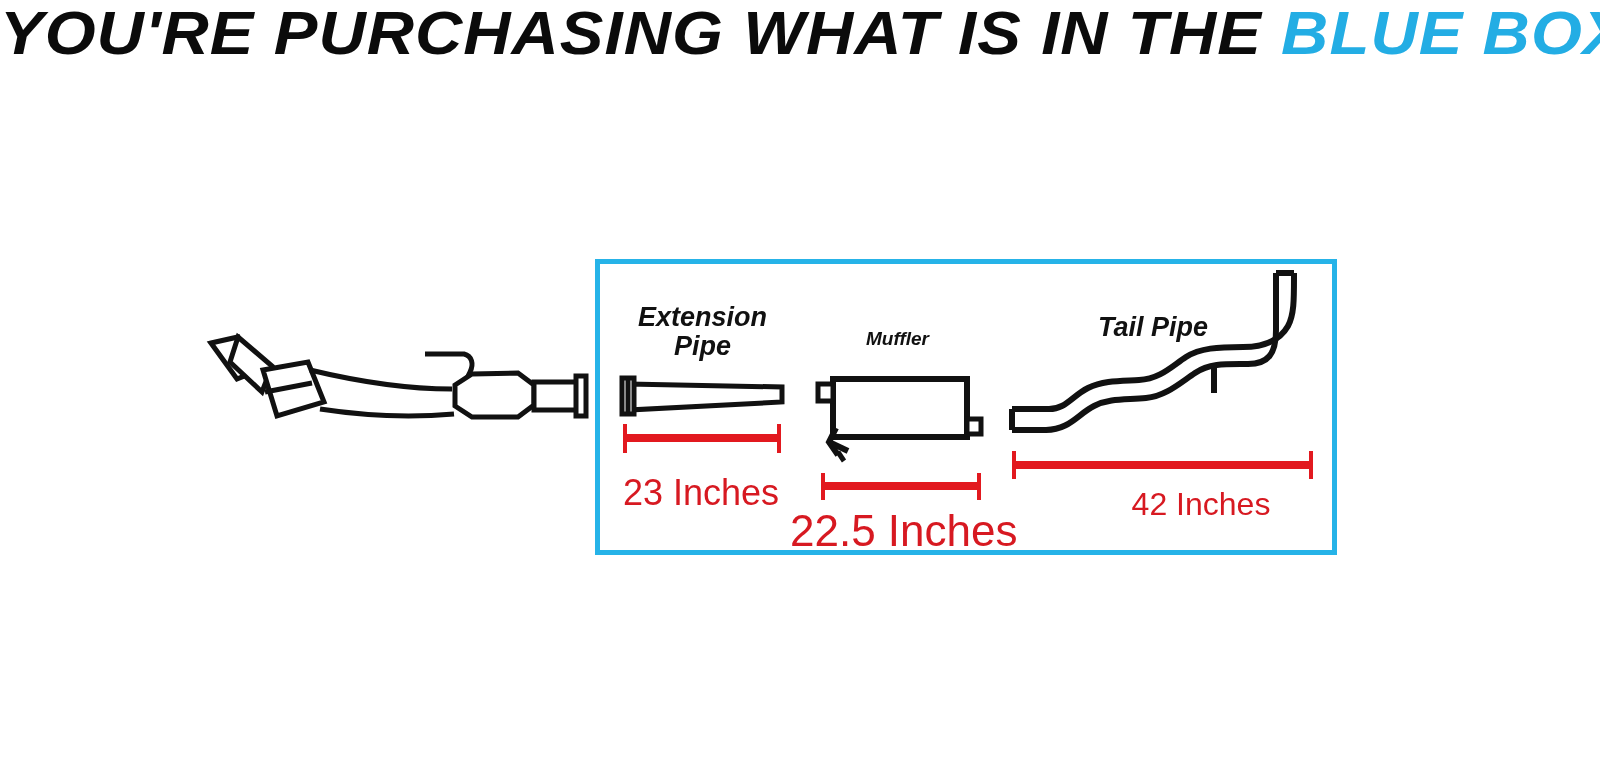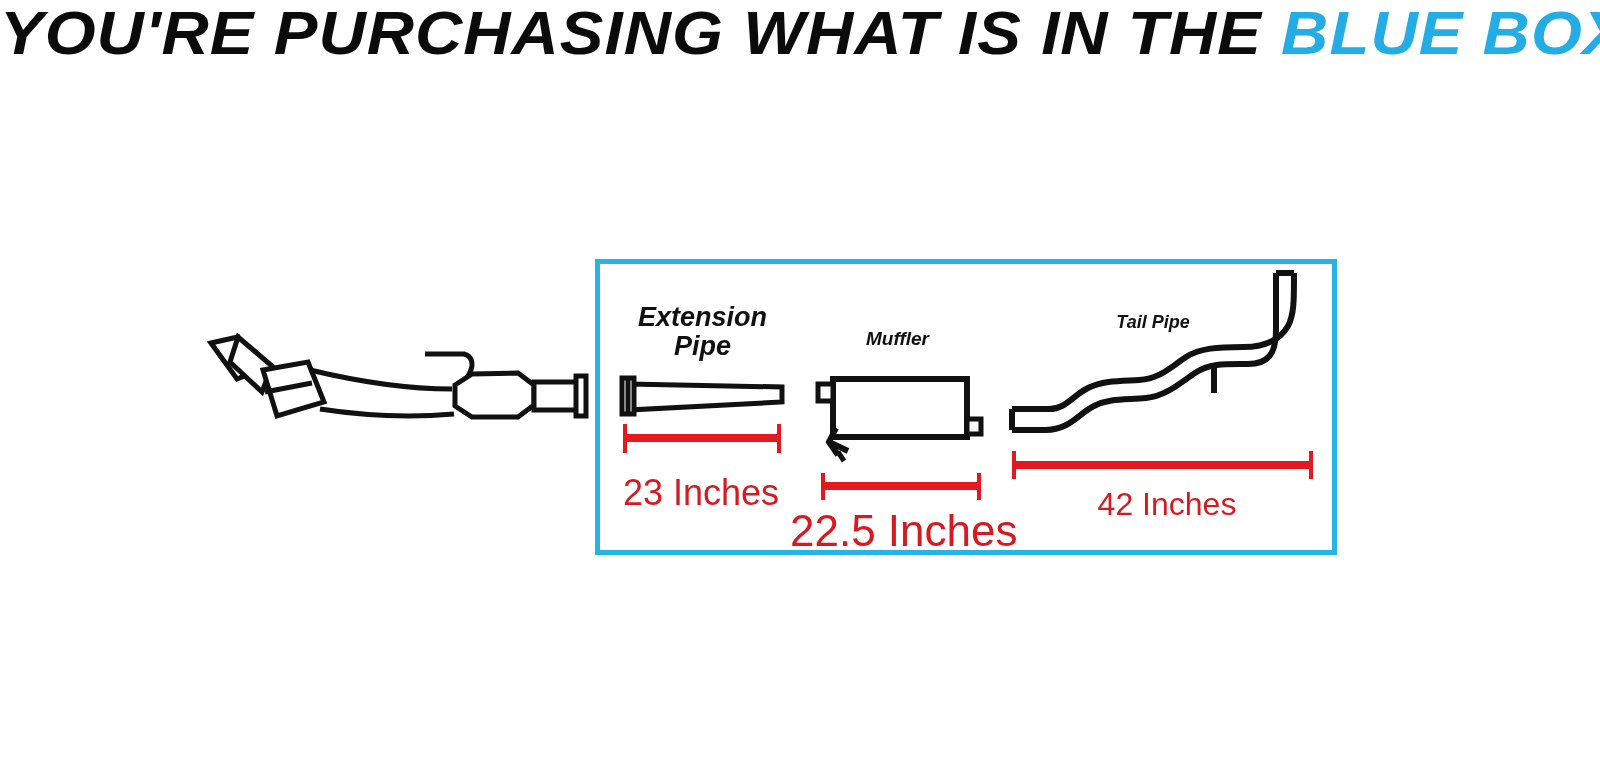--- a/index.html
+++ b/index.html
@@ -56,34 +56,34 @@
     font-weight: bold;
     font-style: italic;
     color: #111111;
     text-align: center;
     line-height: 1.06;
     white-space: pre-line;
   }
   #label-catalytic { left: 253px; top: 325px; width: 310px; font-size: 30px; }
   #label-extension { left: 605px; top: 303px; width: 195px; font-size: 27px; }
   #label-muffler   { left: 805px; top: 329px; width: 185px; font-size: 19px; }
-  #label-tailpipe  { left: 1068px; top: 313px; width: 170px; font-size: 18px; }
+  #label-tailpipe  { left: 1068px; top: 313px; width: 170px; font-size: 27px; }
 
   
   .dim-text {
     position: absolute;
     font-family: "Liberation Sans", sans-serif;
     font-weight: normal;
     color: #d71921;
     text-align: center;
     white-space: nowrap;
   }
   #dim-text-extension { left: 596px; top: 472px; width: 210px; font-size: 36px; }
   #dim-text-muffler   { left: 790px; top: 506px; width: 222px; font-size: 44px; }
-  #dim-text-tailpipe  { left: 1056px; top: 486px; width: 222px; font-size: 32px; }
+  #dim-text-tailpipe  { left: 1090px; top: 486px; width: 222px; font-size: 32px; }
 
   
   #artwork {
     position: absolute;
     left: 0;
     top: 0;
     width: 1600px;
     height: 777px;
     pointer-events: none;
   }

